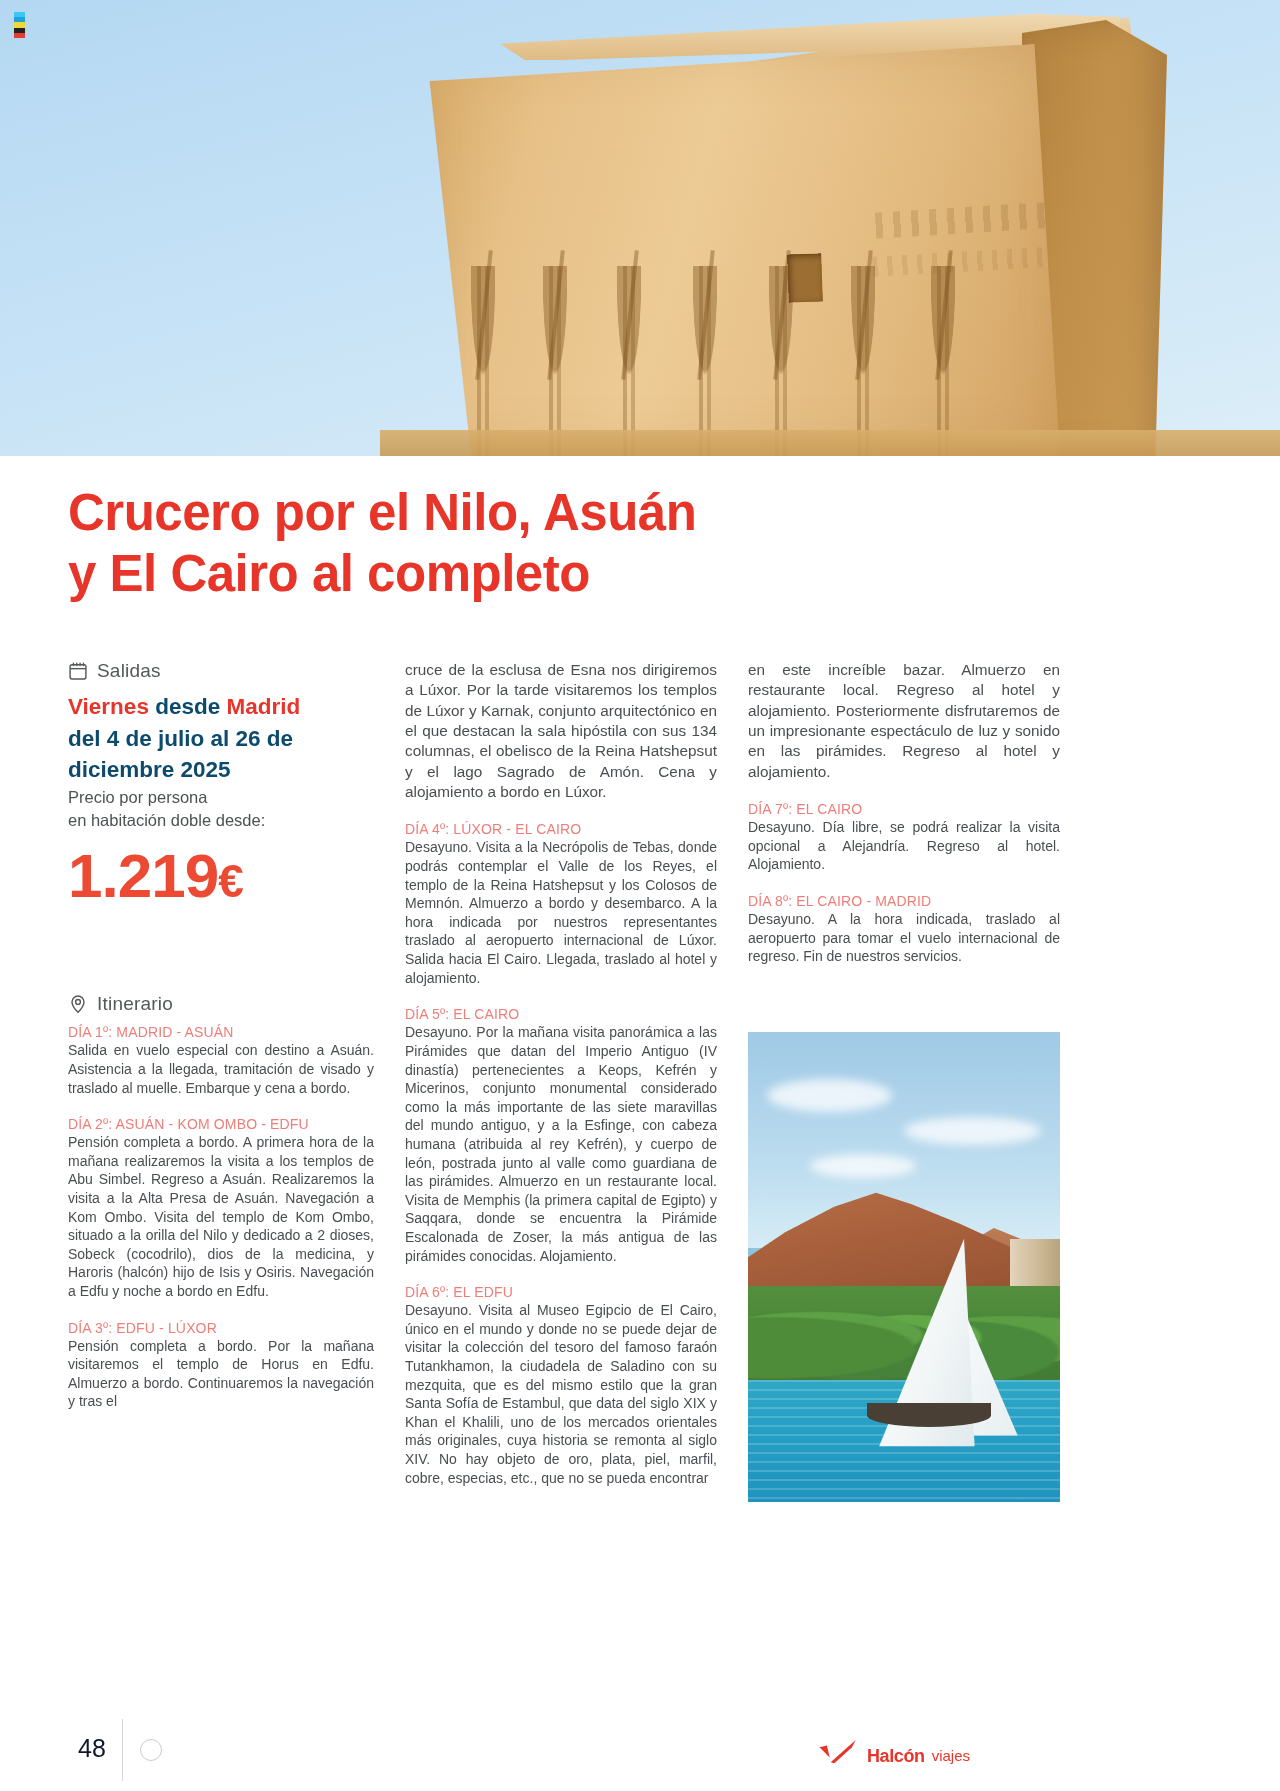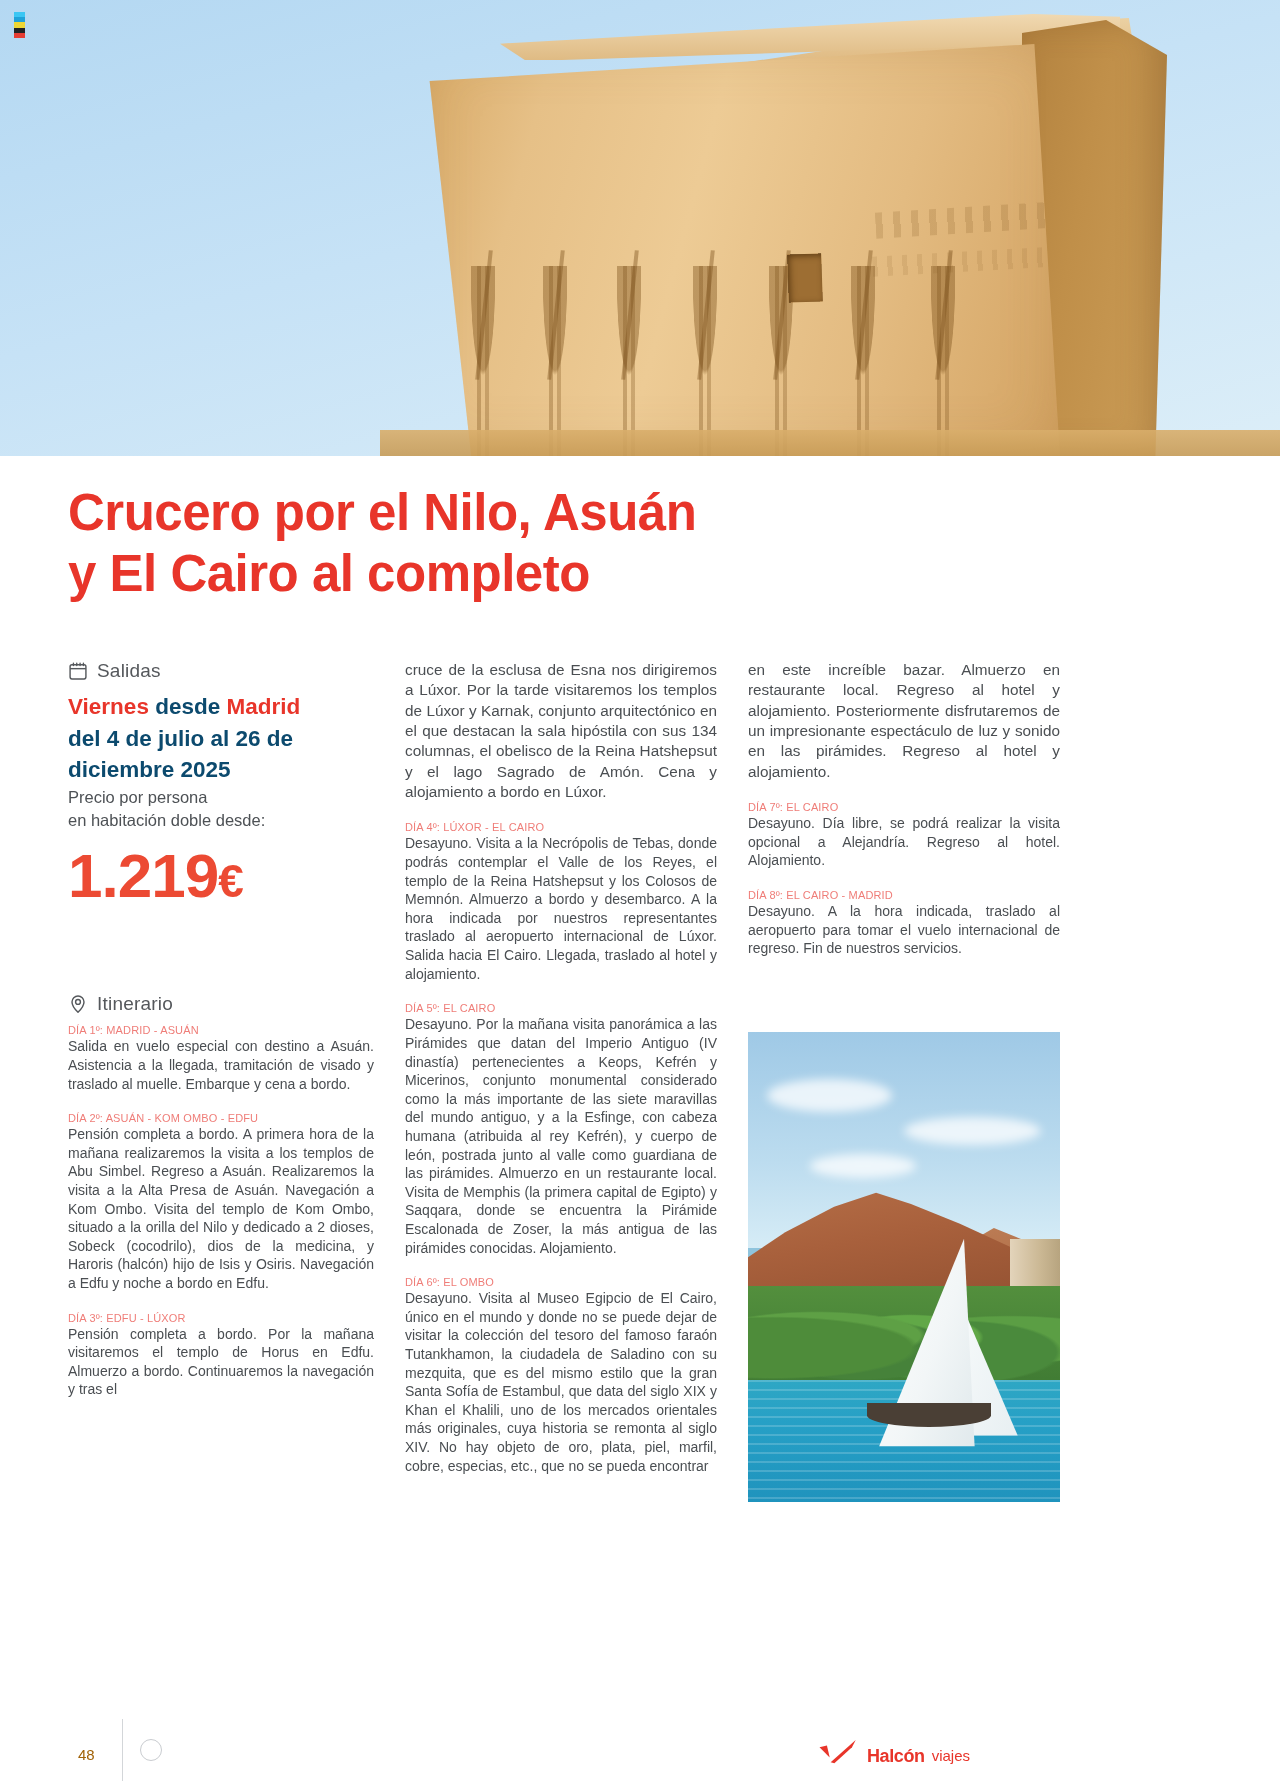--- a/index.html
+++ b/index.html
@@ -179,21 +179,21 @@
     color: #ec4a33;
     letter-spacing: -1px;
     line-height: 1;
   }
   .price-value .cur { font-size: 46px; }
 
   .itin-head { margin-top: 86px; }
 
   .day-title {
     color: #ef7d78;
-    font-size: 11px;
+    font-size: 14px;
     letter-spacing: .15px;
     margin-top: 19px;
     margin-bottom: 1px;
   }
   .day-title.first { margin-top: 8px; }
   .day-body {
     font-size: 14px;
     line-height: 1.33;
     color: #4a4e52;
     text-align: justify;
@@ -289,21 +289,21 @@
     left: 38%; bottom: 16%;
     width: 40%; height: 5%;
     background: #4a3f35;
     border-radius: 0 0 50% 50%;
   }
 
   
   .footer { position: absolute; left: 0; bottom: 0; width: 1280px; height: 86px; }
   .page-num {
     position: absolute; left: 78px; bottom: 28px;
-    font-size: 15px; color: #a16207;
+    font-size: 25px; color: #0f172a;
   }
   .foot-divider {
     position: absolute; left: 122px; bottom: 10px;
     width: 1px; height: 62px; background: #d3d6d9;
   }
   .foot-circle {
     position: absolute; left: 140px; bottom: 30px;
     width: 22px; height: 22px;
     border: 1.6px solid #c9ccd0; border-radius: 50%;
   }
@@ -407,21 +407,21 @@
 
   <div class="col col-mid">
     <p class="cont-body">cruce de la esclusa de Esna nos dirigiremos a Lúxor. Por la tarde visitaremos los templos de Lúxor y Karnak, conjunto arquitectónico en el que destacan la sala hipóstila con sus 134 columnas, el obelisco de la Reina Hatshepsut y el lago Sagrado de Amón. Cena y alojamiento a bordo en Lúxor.</p>
 
     <div class="day-title">DÍA 4º: LÚXOR - EL CAIRO</div>
     <p class="day-body">Desayuno. Visita a la Necrópolis de Tebas, donde podrás contemplar el Valle de los Reyes, el templo de la Reina Hatshepsut y los Colosos de Memnón. Almuerzo a bordo y desembarco. A la hora indicada por nuestros representantes traslado al aeropuerto internacional de Lúxor. Salida hacia El Cairo. Llegada, traslado al hotel y alojamiento.</p>
 
     <div class="day-title">DÍA 5º: EL CAIRO</div>
     <p class="day-body">Desayuno. Por la mañana visita panorámica a las Pirámides que datan del Imperio Antiguo (IV dinastía) pertenecientes a Keops, Kefrén y Micerinos, conjunto monumental considerado como la más importante de las siete maravillas del mundo antiguo, y a la Esfinge, con cabeza humana (atribuida al rey Kefrén), y cuerpo de león, postrada junto al valle como guardiana de las pirámides. Almuerzo en un restaurante local. Visita de Memphis (la primera capital de Egipto) y Saqqara, donde se encuentra la Pirámide Escalonada de Zoser, la más antigua de las pirámides conocidas. Alojamiento.</p>
 
-    <div class="day-title">DÍA 6º: EL OMBO</div>
+    <div class="day-title">DÍA 6º: EL EDFU</div>
     <p class="day-body">Desayuno. Visita al Museo Egipcio de El Cairo, único en el mundo y donde no se puede dejar de visitar la colección del tesoro del famoso faraón Tutankhamon, la ciudadela de Saladino con su mezquita, que es del mismo estilo que la gran Santa Sofía de Estambul, que data del siglo XIX y Khan el Khalili, uno de los mercados orientales más originales, cuya historia se remonta al siglo XIV. No hay objeto de oro, plata, piel, marfil, cobre, especias, etc., que no se pueda encontrar</p>
   </div>
 
   <div class="col col-right">
     <p class="cont-body">en este increíble bazar. Almuerzo en restaurante local. Regreso al hotel y alojamiento. Posteriormente disfrutaremos de un impresionante espectáculo de luz y sonido en las pirámides. Regreso al hotel y alojamiento.</p>
 
     <div class="day-title">DÍA 7º: EL CAIRO</div>
     <p class="day-body">Desayuno. Día libre, se podrá realizar la visita opcional a Alejandría. Regreso al hotel. Alojamiento.</p>
 
     <div class="day-title">DÍA 8º: EL CAIRO - MADRID</div>

